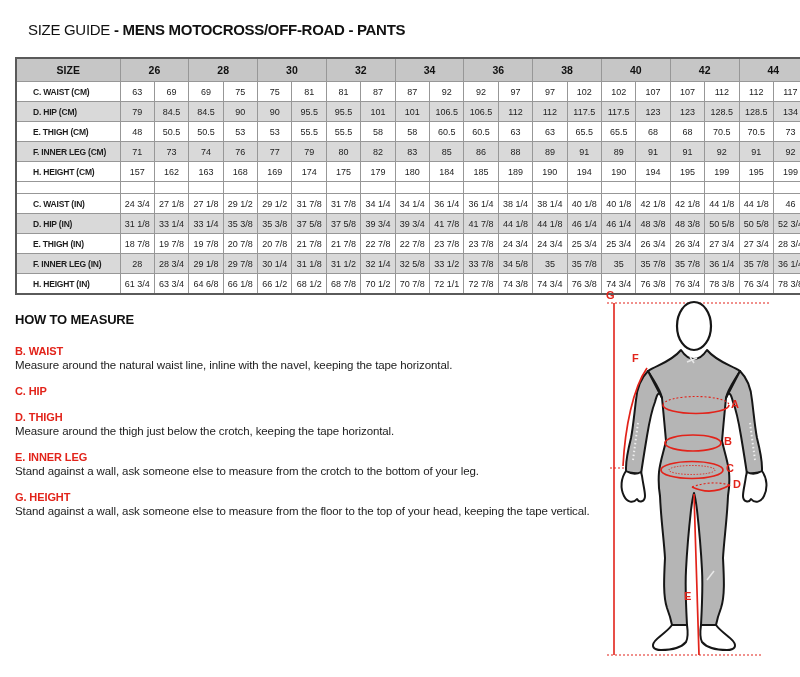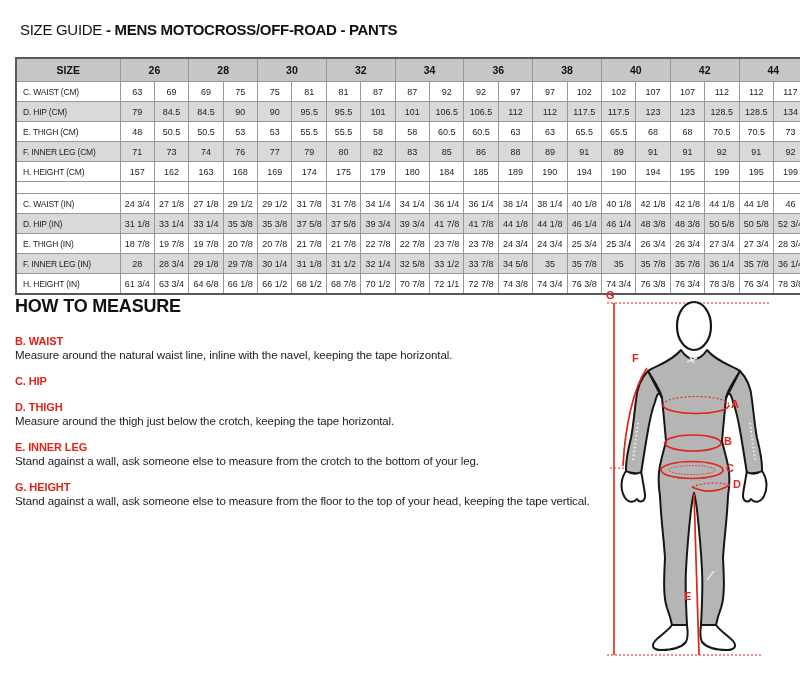--- a/index.html
+++ b/index.html
@@ -3,48 +3,48 @@
 <meta charset="utf-8">
 <style>
   html,body{margin:0;padding:0;}
   body{
     width:800px;height:677px;position:relative;overflow:hidden;
     background:#ffffff;color:#111;
     font-family:"Liberation Sans",sans-serif;
   }
   
   .page-title{
-    position:absolute;left:20px;top:21px;margin:0;
+    position:absolute;left:28px;top:21px;margin:0;
     font-size:15px;letter-spacing:-0.3px;font-weight:400;white-space:nowrap;
   }
   .page-title .t-main{font-weight:700;margin-left:4px;}
 
   
   #size-table{
     position:absolute;left:15px;top:57px;width:794px;
     border-collapse:collapse;table-layout:fixed;
     font-size:9px;border:2px solid #5a5a5a;
   }
   #size-table col.label-col{width:104px;}
   #size-table th,#size-table td{
     border:1px solid #979797;height:19px;padding:0;text-align:center;
     font-weight:400;color:#1d1d1d;overflow:hidden;white-space:nowrap;
   }
   #size-table thead th{
     background:#c6c6c6;font-weight:700;font-size:10.5px;height:22px;color:#111;
   }
   #size-table td.row-label{
-    text-align:left;padding-left:6px;font-weight:400;font-size:8.5px;letter-spacing:-0.2px;
+    text-align:left;padding-left:16px;font-weight:700;font-size:8.5px;letter-spacing:-0.2px;
   }
   #size-table tr.alt td{background:#d9d9d9;}
   #size-table tr.spacer td{height:11px;background:#fff;}
 
   
   .how-to{position:absolute;left:15px;top:296px;width:600px;}
-  .how-to h2{font-size:18px;font-weight:700;margin:0 0 18px 0;letter-spacing:-0.2px;}
+  .how-to h2{font-size:13px;font-weight:700;margin:16px 0 18px 0;letter-spacing:-0.2px;}
   .measure-item{margin:0 0 14px 0;}
   .measure-item h3{
     color:#e2231a;font-size:11px;font-weight:700;margin:0 0 2px 0;letter-spacing:-0.1px;
   }
   .measure-item p{font-size:11.5px;margin:0;color:#1c1c1c;letter-spacing:-0.1px;}
 
   
   #figure-svg{position:absolute;left:593px;top:288px;}
   .fig-label{
     font-family:"Liberation Sans",sans-serif;font-weight:700;font-size:11px;fill:#e2231a;

